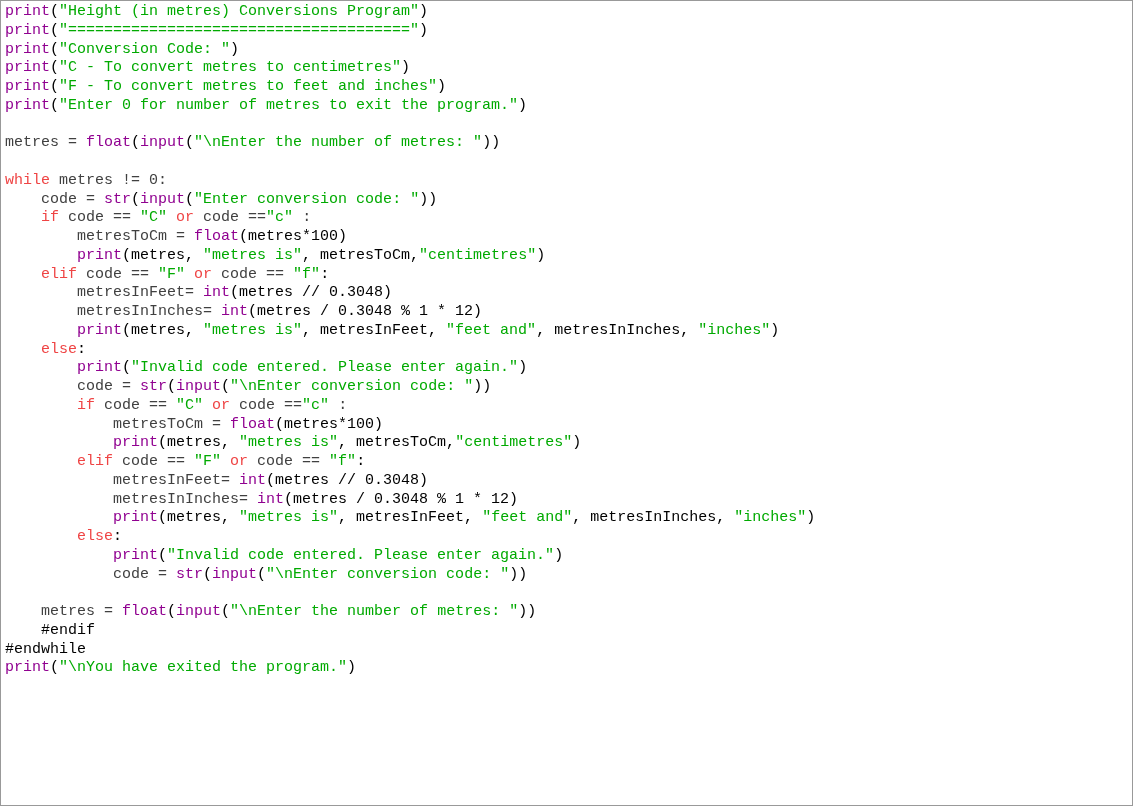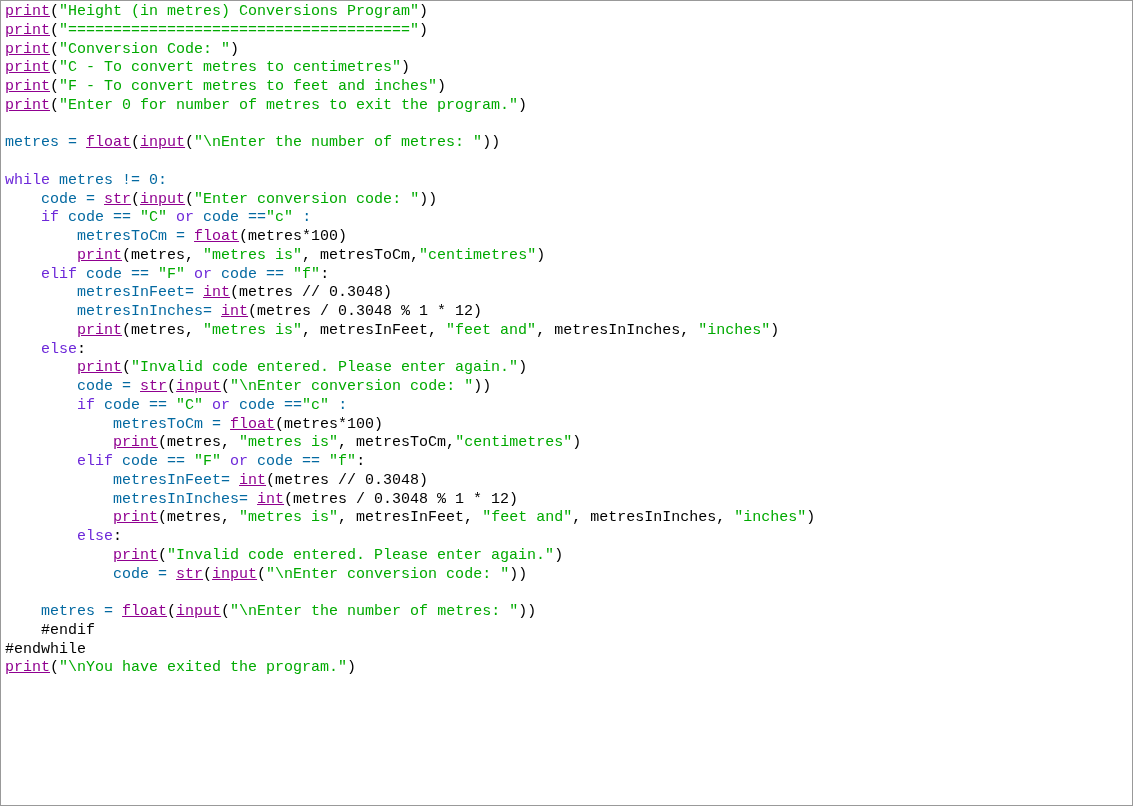--- a/index.html
+++ b/index.html
@@ -12,23 +12,23 @@
   }
   .code-area {
     width: 1133px;
     height: 806px;
     border: 1px solid #999999;
     padding: 2px 4px;
     box-sizing: border-box;
     white-space: pre;
     overflow: hidden;
   }
-  .fn { color: #900090; text-decoration: underline; }       
-  .kw { color: #6d28d9; font-family: Liberation Mono, monospace; }       
+  .fn { color: #900090; }       
+  .kw { color: #ef4444; font-family: Liberation Mono, monospace; }       
   .str { color: #00aa00; }      
   .op { color: #000000; }       
-  .id { color: #0369a1; margin-top: 20px; }       
+  .id { color: #404040; margin-top: 20px; }       
   .cmt { color: #000000; }      
 </style>
 </head>
 <body>
 
 <div class="code-area" id="code-area"><div><span class="fn">print</span><span class="op">(</span><span class="str">"Height (in metres) Conversions Program"</span><span class="op">)</span></div><div><span class="fn">print</span><span class="op">(</span><span class="str">"======================================"</span><span class="op">)</span></div><div><span class="fn">print</span><span class="op">(</span><span class="str">"Conversion Code: "</span><span class="op">)</span></div><div><span class="fn">print</span><span class="op">(</span><span class="str">"C - To convert metres to centimetres"</span><span class="op">)</span></div><div><span class="fn">print</span><span class="op">(</span><span class="str">"F - To convert metres to feet and inches"</span><span class="op">)</span></div><div><span class="fn">print</span><span class="op">(</span><span class="str">"Enter 0 for number of metres to exit the program."</span><span class="op">)</span></div><div>&nbsp;</div><div><span class="id">metres = </span><span class="fn">float</span><span class="op">(</span><span class="fn">input</span><span class="op">(</span><span class="str">"\nEnter the number of metres: "</span><span class="op">))</span></div><div>&nbsp;</div><div><span class="kw">while</span><span class="id"> metres != 0:</span></div><div><span class="id">    code = </span><span class="fn">str</span><span class="op">(</span><span class="fn">input</span><span class="op">(</span><span class="str">"Enter conversion code: "</span><span class="op">))</span></div><div><span class="id">    </span><span class="kw">if</span><span class="id"> code == </span><span class="str">"C"</span><span class="id"> </span><span class="kw">or</span><span class="id"> code ==</span><span class="str">"c"</span><span class="id"> :</span></div><div><span class="id">        metresToCm = </span><span class="fn">float</span><span class="op">(metres*100)</span></div><div><span class="id">        </span><span class="fn">print</span><span class="op">(metres, </span><span class="str">"metres is"</span><span class="op">, metresToCm,</span><span class="str">"centimetres"</span><span class="op">)</span></div><div><span class="id">    </span><span class="kw">elif</span><span class="id"> code == </span><span class="str">"F"</span><span class="id"> </span><span class="kw">or</span><span class="id"> code == </span><span class="str">"f"</span><span class="op">:</span></div><div><span class="id">        metresInFeet= </span><span class="fn">int</span><span class="op">(metres // 0.3048)</span></div><div><span class="id">        metresInInches= </span><span class="fn">int</span><span class="op">(metres / 0.3048 % 1 * 12)</span></div><div><span class="id">        </span><span class="fn">print</span><span class="op">(metres, </span><span class="str">"metres is"</span><span class="op">, metresInFeet, </span><span class="str">"feet and"</span><span class="op">, metresInInches, </span><span class="str">"inches"</span><span class="op">)</span></div><div><span class="id">    </span><span class="kw">else</span><span class="op">:</span></div><div><span class="id">        </span><span class="fn">print</span><span class="op">(</span><span class="str">"Invalid code entered. Please enter again."</span><span class="op">)</span></div><div><span class="id">        code = </span><span class="fn">str</span><span class="op">(</span><span class="fn">input</span><span class="op">(</span><span class="str">"\nEnter conversion code: "</span><span class="op">))</span></div><div><span class="id">        </span><span class="kw">if</span><span class="id"> code == </span><span class="str">"C"</span><span class="id"> </span><span class="kw">or</span><span class="id"> code ==</span><span class="str">"c"</span><span class="id"> :</span></div><div><span class="id">            metresToCm = </span><span class="fn">float</span><span class="op">(metres*100)</span></div><div><span class="id">            </span><span class="fn">print</span><span class="op">(metres, </span><span class="str">"metres is"</span><span class="op">, metresToCm,</span><span class="str">"centimetres"</span><span class="op">)</span></div><div><span class="id">        </span><span class="kw">elif</span><span class="id"> code == </span><span class="str">"F"</span><span class="id"> </span><span class="kw">or</span><span class="id"> code == </span><span class="str">"f"</span><span class="op">:</span></div><div><span class="id">            metresInFeet= </span><span class="fn">int</span><span class="op">(metres // 0.3048)</span></div><div><span class="id">            metresInInches= </span><span class="fn">int</span><span class="op">(metres / 0.3048 % 1 * 12)</span></div><div><span class="id">            </span><span class="fn">print</span><span class="op">(metres, </span><span class="str">"metres is"</span><span class="op">, metresInFeet, </span><span class="str">"feet and"</span><span class="op">, metresInInches, </span><span class="str">"inches"</span><span class="op">)</span></div><div><span class="id">        </span><span class="kw">else</span><span class="op">:</span></div><div><span class="id">            </span><span class="fn">print</span><span class="op">(</span><span class="str">"Invalid code entered. Please enter again."</span><span class="op">)</span></div><div><span class="id">            code = </span><span class="fn">str</span><span class="op">(</span><span class="fn">input</span><span class="op">(</span><span class="str">"\nEnter conversion code: "</span><span class="op">))</span></div><div>&nbsp;</div><div><span class="id">    metres = </span><span class="fn">float</span><span class="op">(</span><span class="fn">input</span><span class="op">(</span><span class="str">"\nEnter the number of metres: "</span><span class="op">))</span></div><div><span class="id">    </span><span class="cmt">#endif</span></div><div><span class="cmt">#endwhile</span></div><div><span class="fn">print</span><span class="op">(</span><span class="str">"\nYou have exited the program."</span><span class="op">)</span></div></div>
 
 </body></html>

